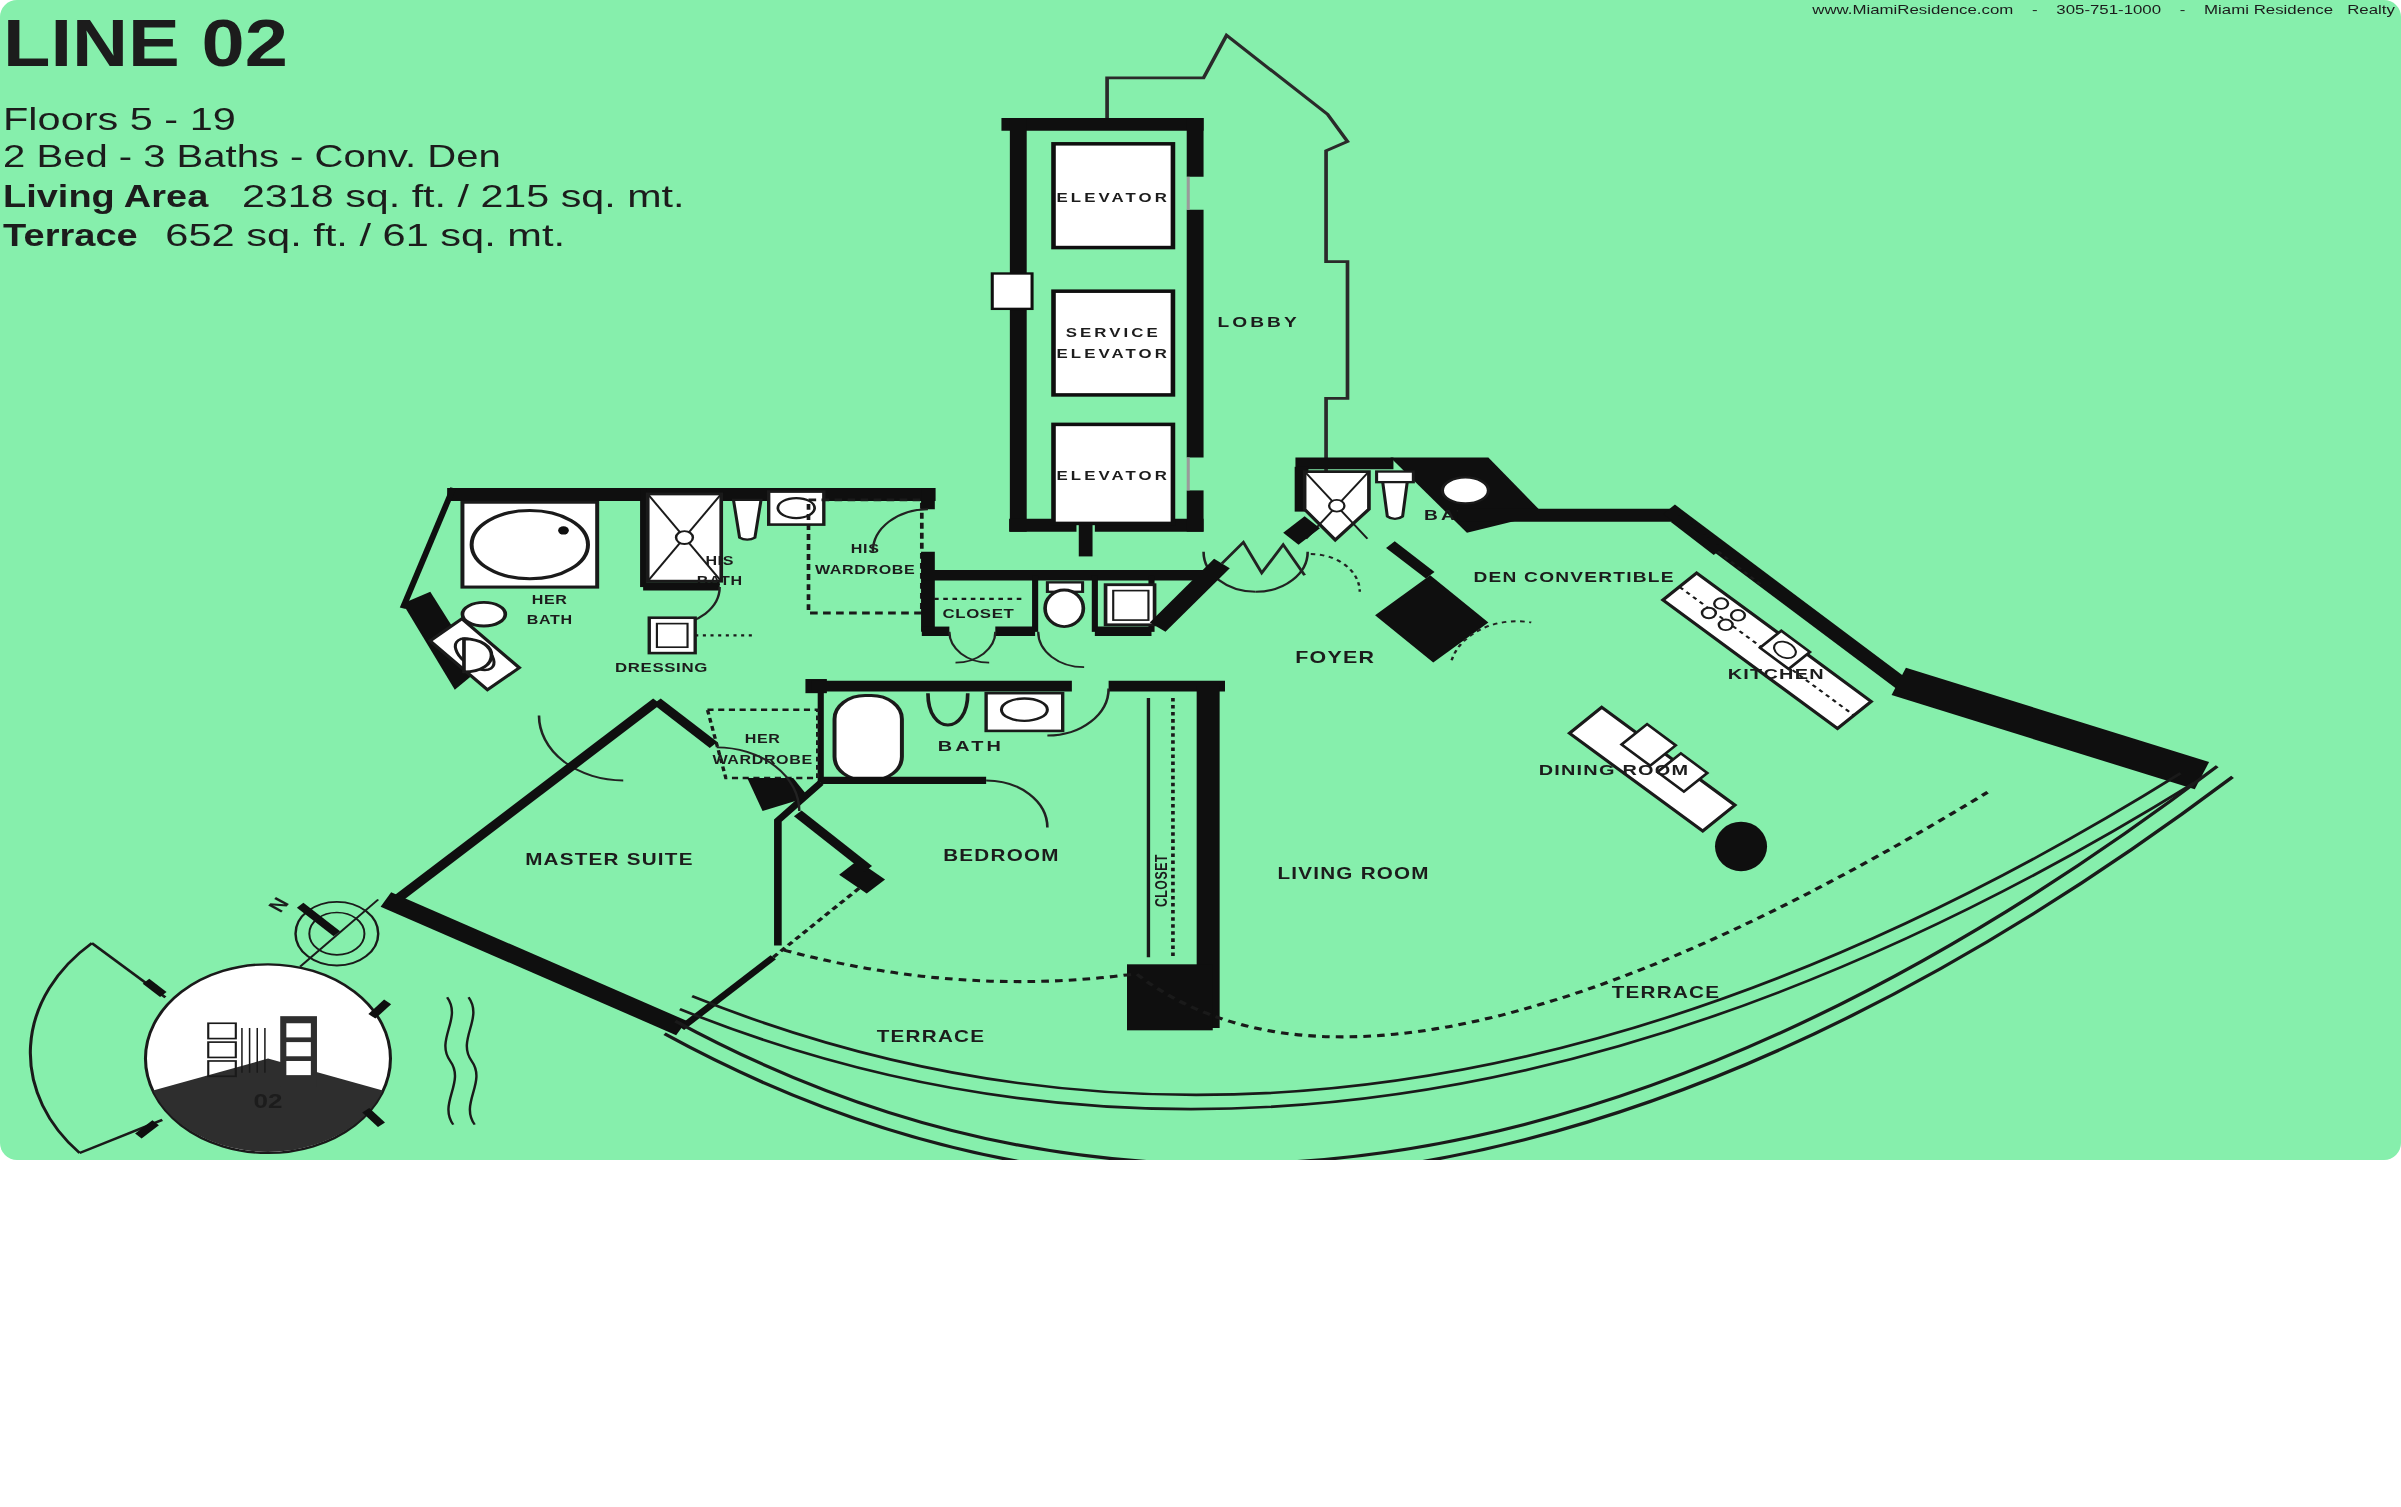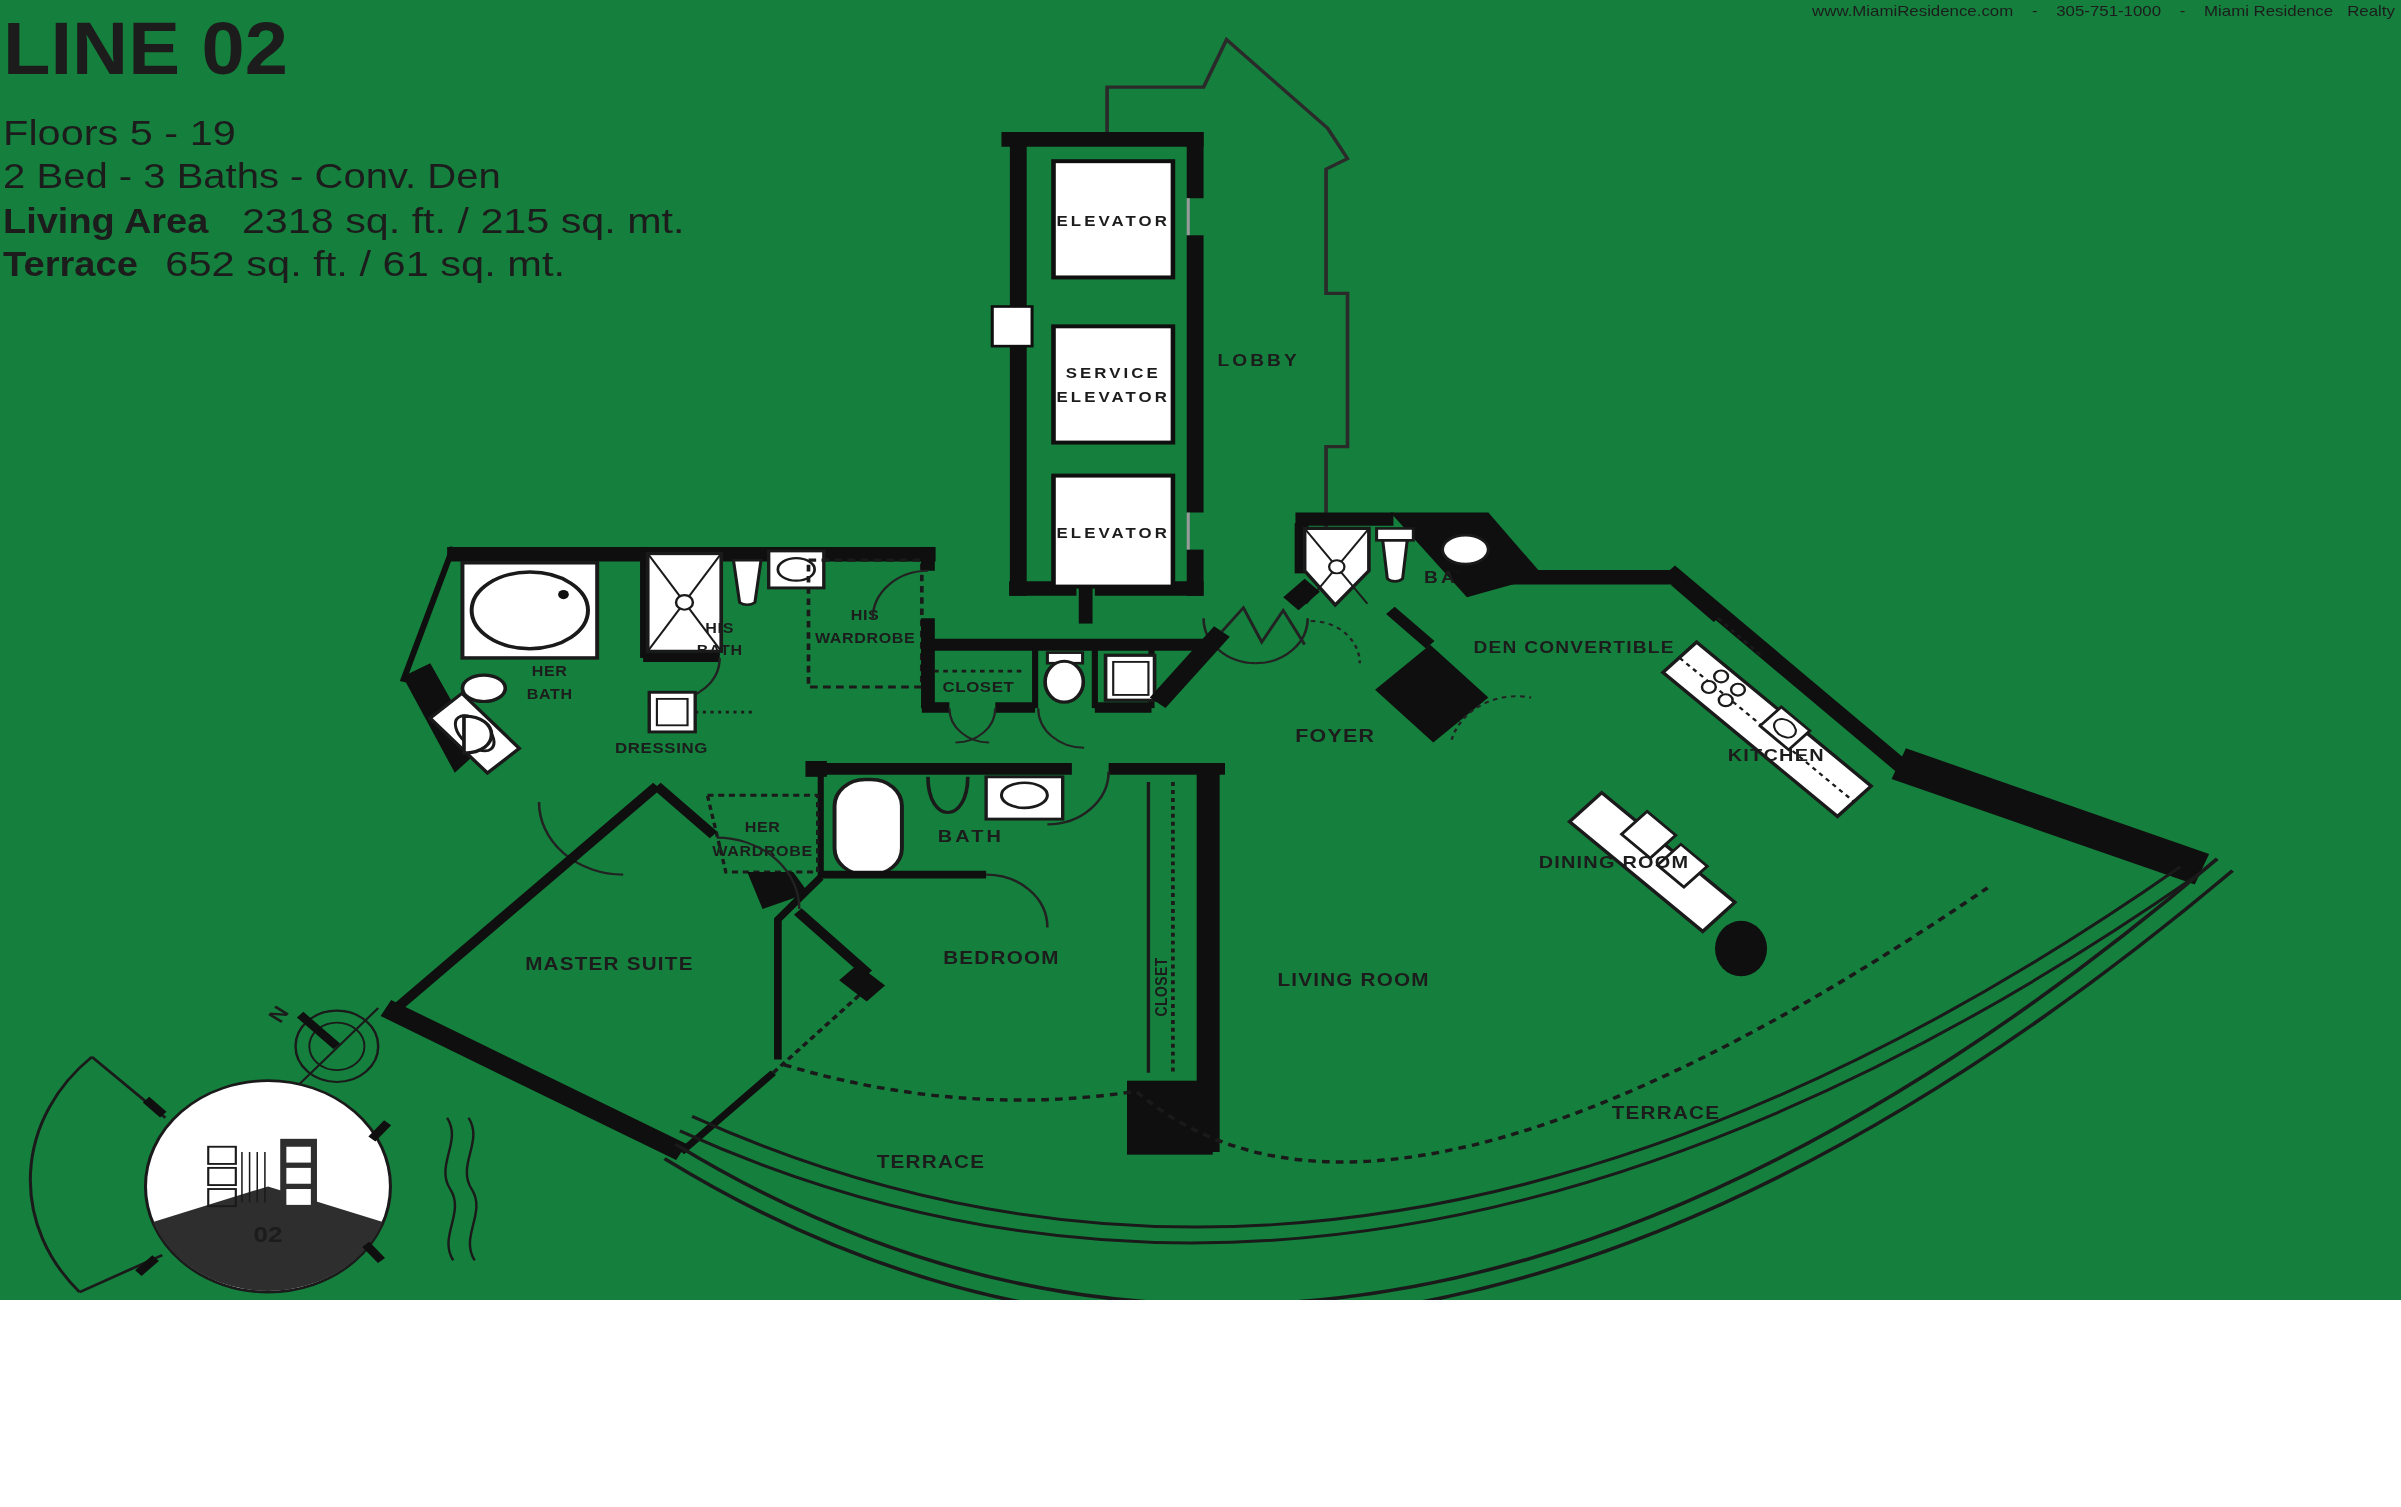--- a/index.html
+++ b/index.html
@@ -1,17 +1,17 @@
 <!DOCTYPE html>
 <html style="font-size:7.7px"><head>
 <meta charset="utf-8">
 <style>
   html,body{margin:0;padding:0;background:#ffffff;}
-  .page{position:relative;width:2401px;height:1300px;background:#15803d;overflow:hidden;
-        font-family:"Liberation Sans", sans-serif;}
+  .page{position:relative;width:2401px;height:1160px;background:#86efac;overflow:hidden;
+        font-family:"Liberation Sans", sans-serif;border-radius:17px;}
   svg{position:absolute;inset:0;display:block;}
   text{font-family:"Liberation Sans", sans-serif;fill:#1c1c1c;}
   .room-lb{font-weight:600;letter-spacing:0.8px;}
   .small-lb{font-weight:700;letter-spacing:0.4px;}
   .elev-lb{font-weight:700;letter-spacing:2px;}
 </style>
 </head>
 <body>
 
 <div class="page">

